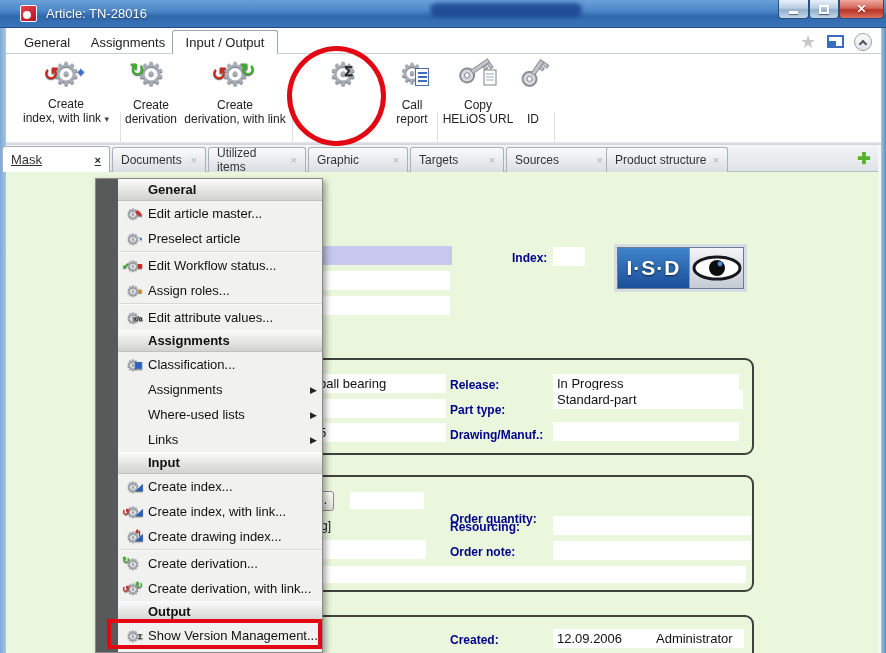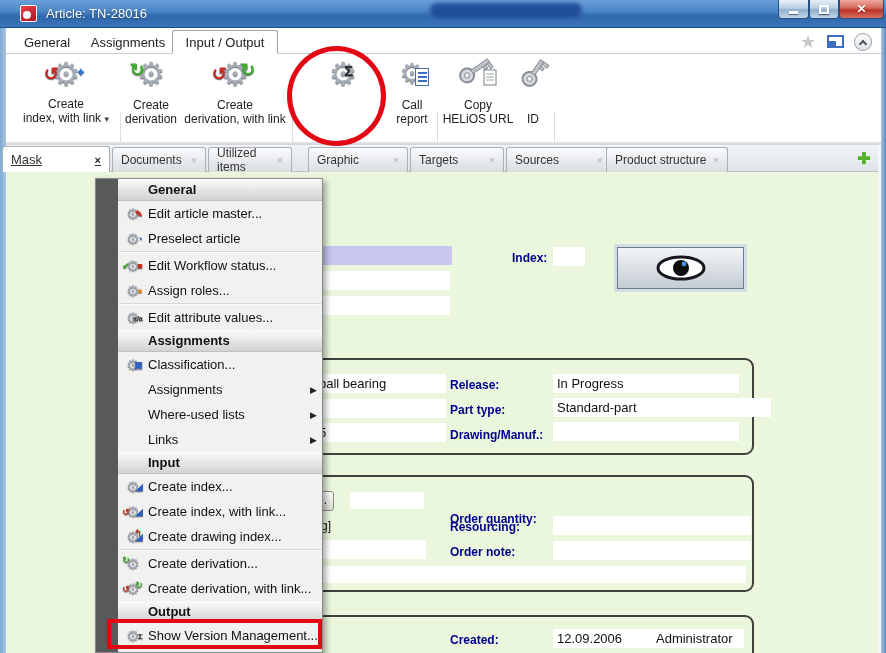--- a/index.html
+++ b/index.html
@@ -219,21 +219,21 @@
 
   <div class="abs docstrip"></div>
   <div class="abs dtab active" style="left:2px;width:108px;top:146px">
     <span>Mask</span>
       <span class="x">×</span>
     </div>
   <div class="abs dtab" style="left:112px;width:94px;top:147px">
     <span>Documents</span>
       <span class="x">×</span>
     </div>
-  <div class="abs dtab" style="left:208px;width:84px;top:147px">
+  <div class="abs dtab" style="left:208px;width:98px;top:147px">
     <span>Utilized items</span>
       <span class="x">×</span>
     </div>
   <div class="abs dtab" style="left:308px;width:100px;top:147px">
     <span>Graphic</span>
       <span class="x">×</span>
     </div>
   <div class="abs dtab" style="left:410px;width:94px;top:147px">
     <span>Targets</span>
       <span class="x">×</span>
@@ -251,37 +251,38 @@
   <div class="abs form">
 
     <div class="fld lav" style="left:299px;top:74px;width:147px"></div>
     <div class="fld" style="left:299px;top:99px;width:145px"></div>
     <div class="fld" style="left:299px;top:124px;width:145px"></div>
 
     <div class="flabel" style="left:506px;top:79px">Index:</div>
     <div class="fld" style="left:547px;top:75px;width:32px"></div>
 
     <div class="abs isd-logo" style="left:611px;top:75px">
+      <div class="isd-blue">I·S·D</div>
       <div class="isd-eye">
         <svg width="50" height="30" viewBox="0 0 50 30">
             <ellipse cx="25" cy="15" rx="23" ry="11" fill="#fdfdfd" stroke="#15181c" stroke-width="3"></ellipse>
             <circle cx="25" cy="15" r="8" fill="#0a0c0e"></circle>
             <circle cx="28" cy="11" r="2.4" fill="#4a90d8"></circle>
           </svg>
       </div>
     </div>
 
     <div class="groupbox" style="left:254px;top:186px;width:494px;height:97px"></div>
     <div class="fld" style="left:299px;top:202px;width:141px;padding-left:14px">ball bearing</div>
     <div class="fld" style="left:299px;top:227px;width:141px"></div>
     <div class="fld" style="left:299px;top:251px;width:141px;padding-left:14px">5</div>
     <div class="flabel" style="left:444px;top:206px">Release:</div>
     <div class="fld" style="left:547px;top:202px;width:186px">In Progress</div>
     <div class="flabel" style="left:444px;top:231px">Part type:</div>
-    <div class="fld" style="left:547px;top:226px;width:218px">Standard-part</div>
+    <div class="fld" style="left:547px;top:218px;width:190px">Standard-part</div>
     <div class="flabel" style="left:444px;top:256px">Drawing/Manuf.:</div>
     <div class="fld" style="left:547px;top:250px;width:186px"></div>
 
     <div class="groupbox" style="left:254px;top:303px;width:494px;height:117px"></div>
     <div class="ellipsis-btn" style="left:304px;top:319px">...</div>
     <div class="fld" style="left:344px;top:320px;width:74px;height:17px"></div>
     <div class="flabel" style="left:444px;top:340px">Order quantity:</div>
     <div class="unit" style="left:315px;top:347px">g]</div>
     <div class="flabel" style="left:444px;top:348px">Resourcing:</div>
     <div class="fld" style="left:547px;top:344px;width:198px"></div>

